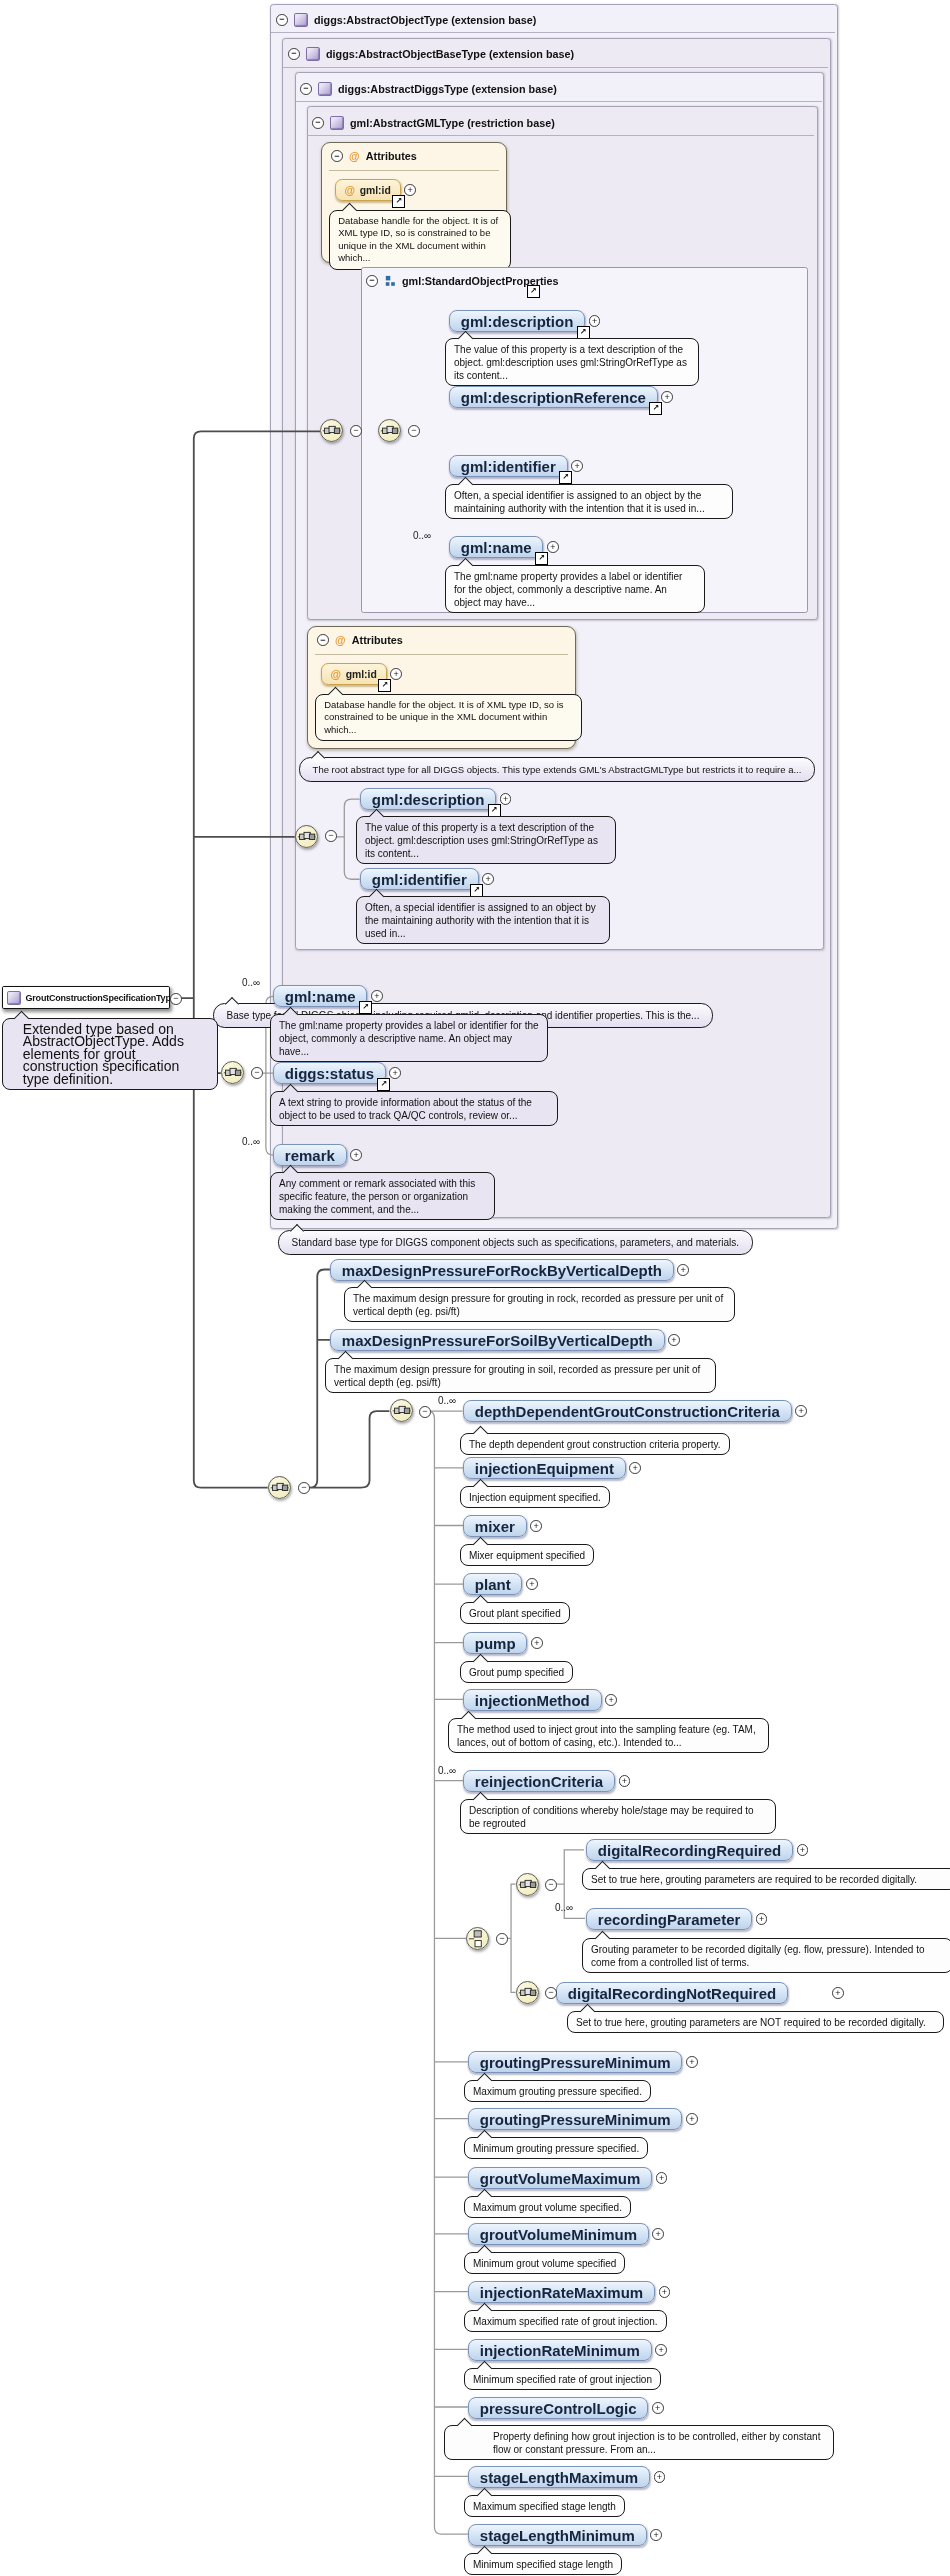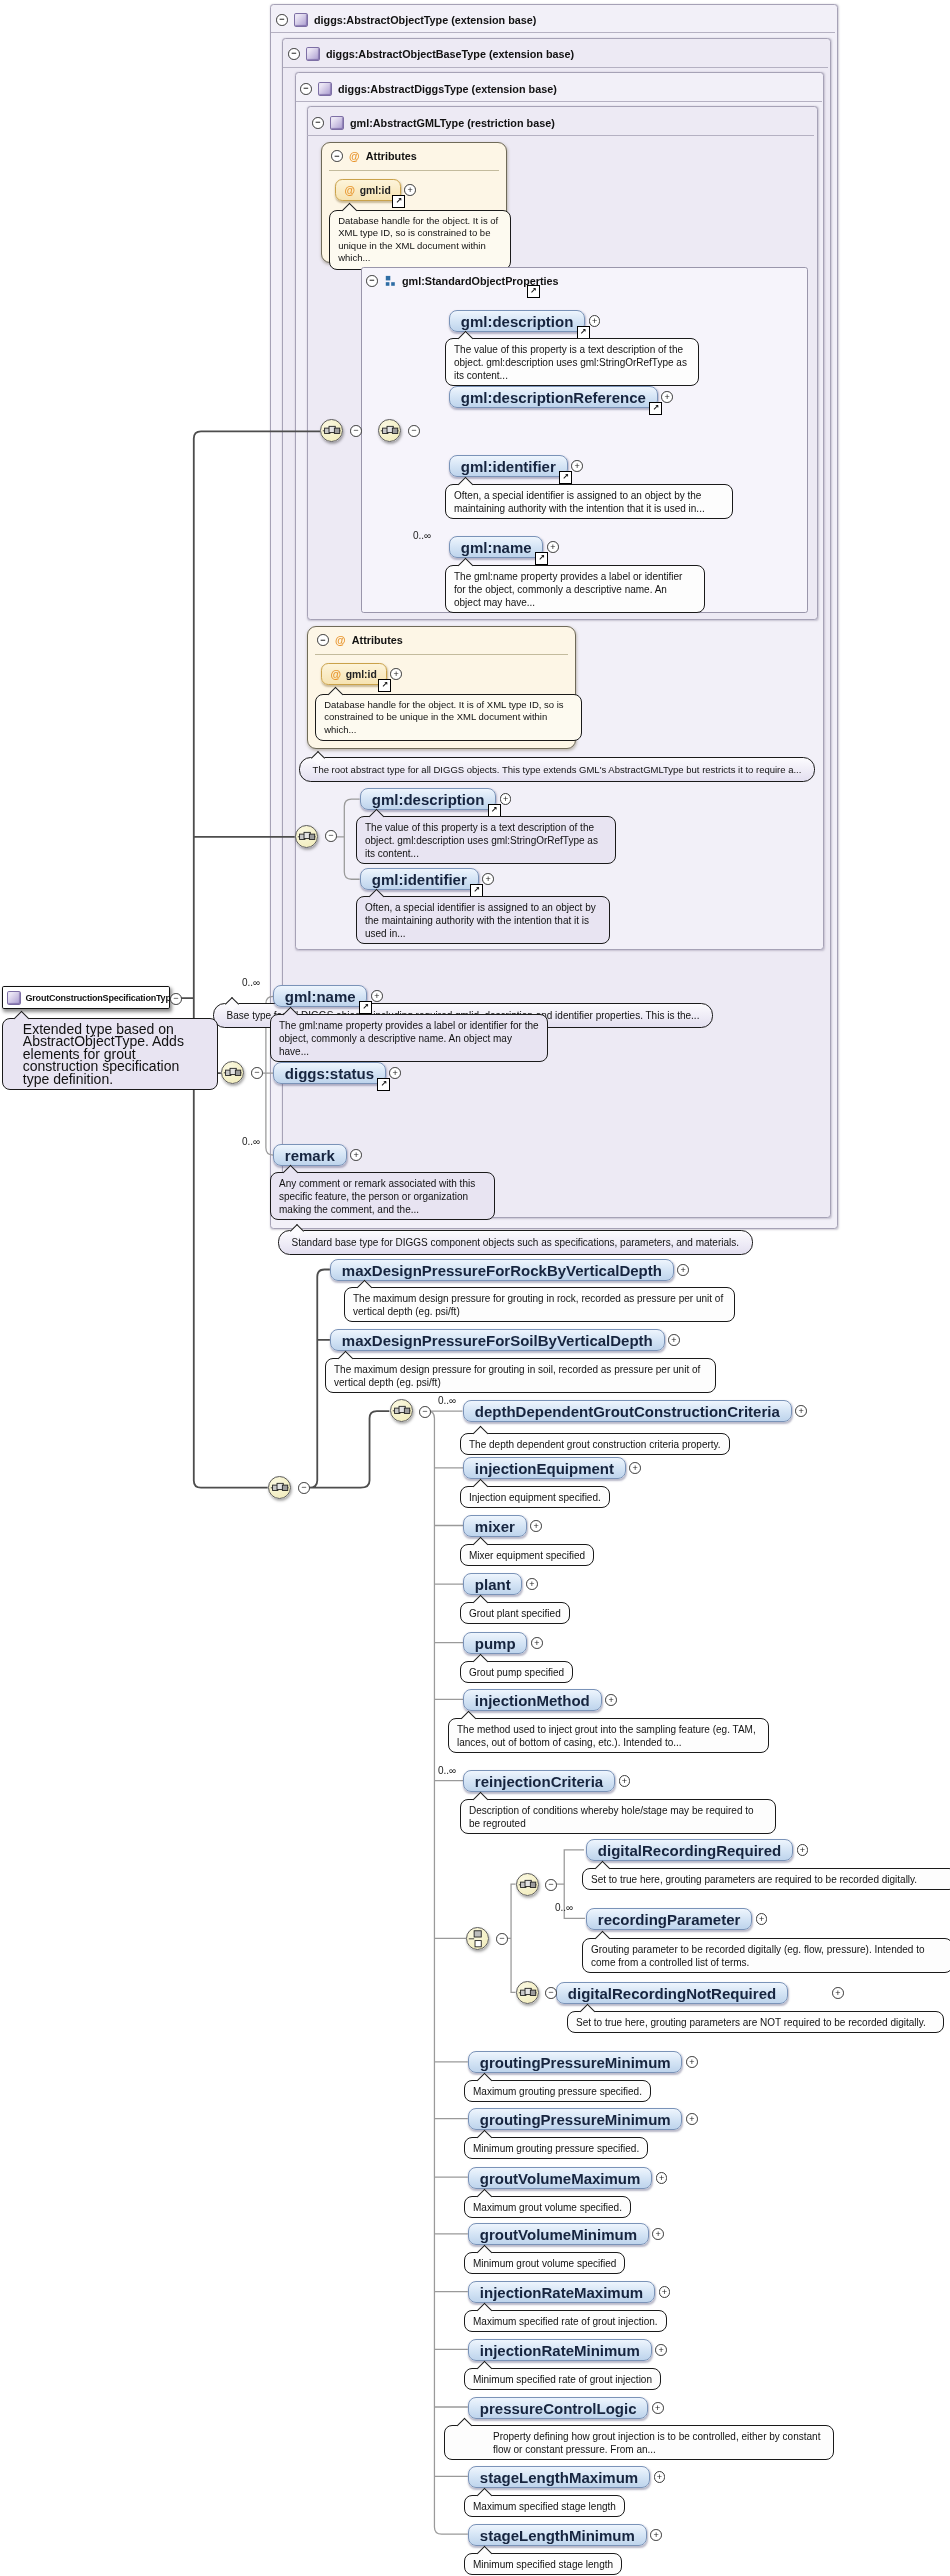--- a/index.html
+++ b/index.html
@@ -230,20 +230,21 @@
     <span class="el">gml:name</span>
     <span class="plus">+</span>
     <span class="exp">↗</span>
   </div>
   <div class="doc lav" style="left:270px;top:1014px;width:260px;">The gml:name property provides a label or identifier for the object, commonly a descriptive name. An object may have...</div>
   <div class="row" style="left:273px;top:1062px;">
     <span class="el">diggs:status</span>
     <span class="plus">+</span>
     <span class="exp">↗</span>
   </div>
+  <div class="doc lav" style="left:270px;top:1091px;width:270px;">A text string to provide information about the status of the object to be used to track QA/QC controls, review or...</div>
   <span class="occ" style="left:242px;top:1136px;">0..∞</span>
   <div class="row" style="left:273px;top:1144px;">
     <span class="el">remark</span>
     <span class="plus">+</span>
   </div>
   <div class="doc lav" style="left:270px;top:1172px;width:207px;">Any comment or remark associated with this specific feature, the person or organization making the comment, and the...</div>
 
   <div class="rib" style="left:278px;top:1230px;">Standard base type for DIGGS component objects such as specifications, parameters, and materials.</div>
 
   <div class="rootbox">

